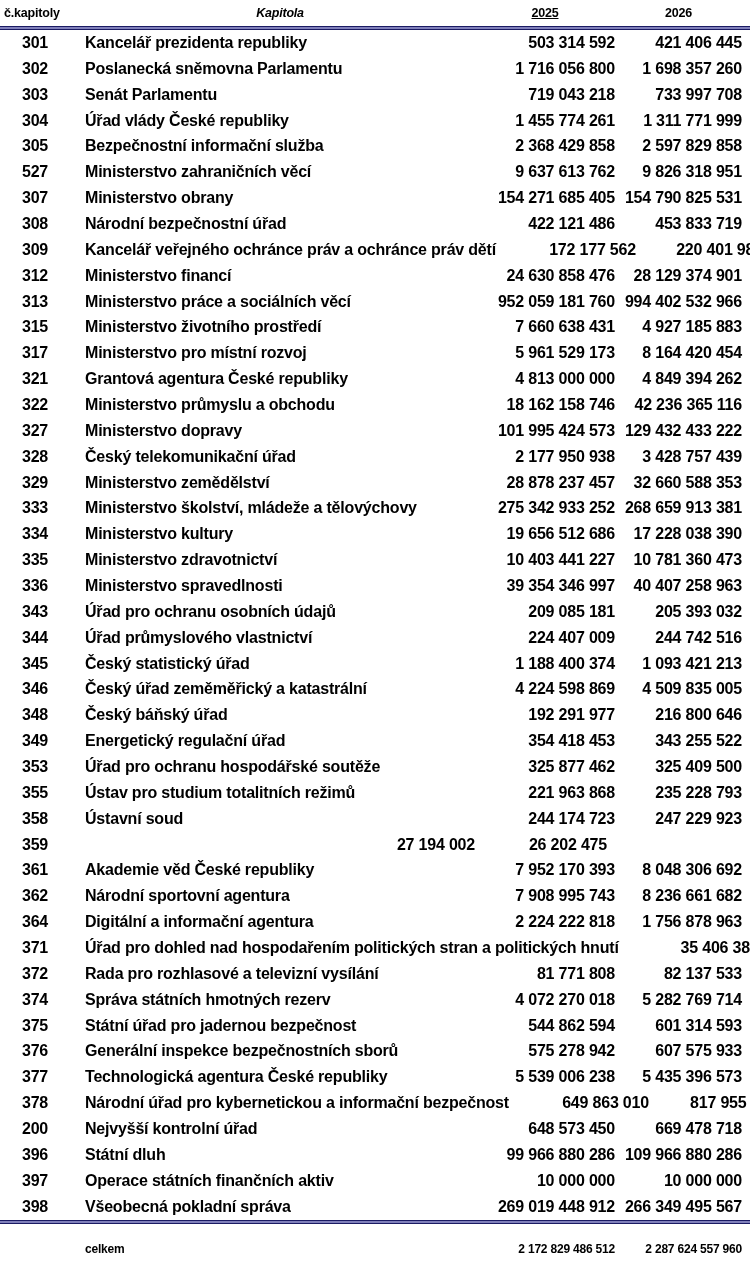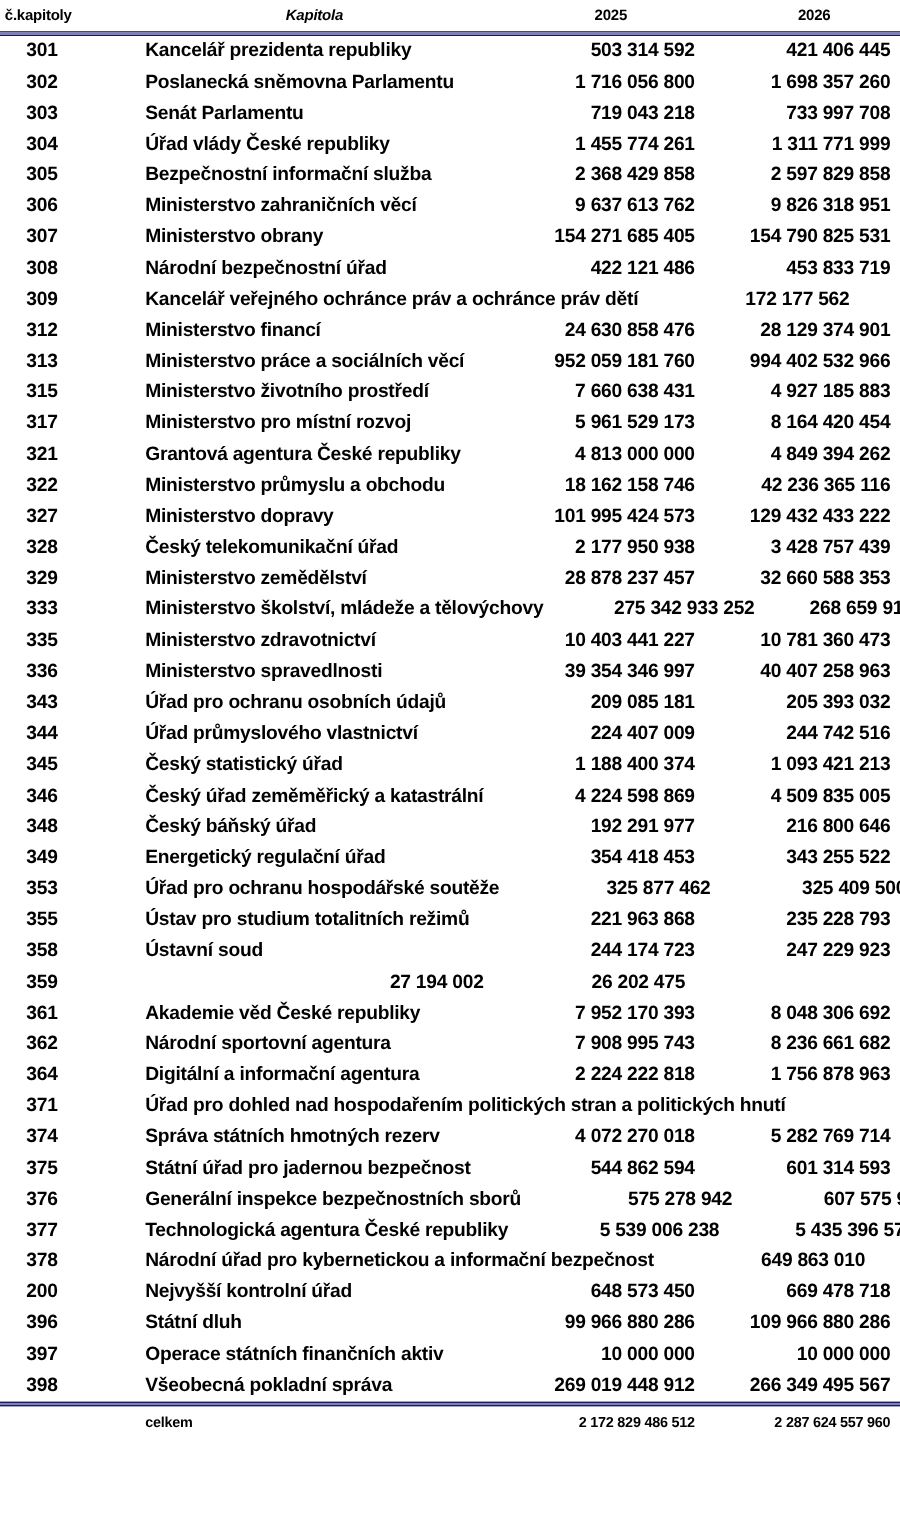--- a/index.html
+++ b/index.html
@@ -15,43 +15,42 @@
     font-weight: 700;
     color: #000000;
     letter-spacing: -0.2px;
   }
   .page { width: 750px; height: 1278px; position: relative; background: #fff; }
 
   .grid-row {
     display: grid;
     grid-template-columns: 70px 1fr 140px 135px;
     align-items: center;
-    gap: 36px;
   }
 
   .thead { height: 26px; font-size: 12.5px; }
   .tbody { display: block; }
   .row   { height: 25.87px; font-size: 16px; }
-  .tfoot { height: 26px; padding-top: 0; font-size: 12px; }
+  .tfoot { height: 26px; padding-top: 12px; font-size: 12px; }
 
   .rule {
     height: 4px;
     width: 750px;
     background: linear-gradient(to bottom,
       #1b1b63 0%, #1b1b63 25%,
       #8080ba 25%, #8080ba 75%,
       #1b1b63 75%, #1b1b63 100%);
   }
 
   .c { white-space: nowrap; overflow: visible; }
   .col-no   { text-align: center; }
   .col-name { padding-left: 15px; }
   .col-name.center-h { text-align: center; font-style: italic; }
   .col-y    { text-align: right; }
-  .col-y.center-h  { text-align: center; }
+  .col-y.center-h  { text-align: center; text-decoration: underline; }
   .col-y2   { text-align: right; padding-right: 8px; }
   .col-y2.center-h { text-align: center; }
   .th-left  { text-align: left; padding-left: 4px; }
 </style>
 </head>
 <body>
 
 <div class="page">
 
   <div class="grid-row thead">
@@ -93,21 +92,21 @@
   </div>
 
   <div class="grid-row row">
     <div class="c col-no">305</div>
     <div class="c col-name">Bezpečnostní informační služba</div>
     <div class="c col-y">2 368 429 858</div>
     <div class="c col-y2">2 597 829 858</div>
   </div>
 
   <div class="grid-row row">
-    <div class="c col-no">306</div>
+    <div class="c col-no">527</div>
     <div class="c col-name">Ministerstvo zahraničních věcí</div>
     <div class="c col-y">9 637 613 762</div>
     <div class="c col-y2">9 826 318 951</div>
   </div>
 
   <div class="grid-row row">
     <div class="c col-no">307</div>
     <div class="c col-name">Ministerstvo obrany</div>
     <div class="c col-y">154 271 685 405</div>
     <div class="c col-y2">154 790 825 531</div>
@@ -191,20 +190,26 @@
     <div class="c col-y2">32 660 588 353</div>
   </div>
 
   <div class="grid-row row">
     <div class="c col-no">333</div>
     <div class="c col-name">Ministerstvo školství, mládeže a tělovýchovy</div>
     <div class="c col-y">275 342 933 252</div>
     <div class="c col-y2">268 659 913 381</div>
   </div>
 
+  <div class="grid-row row">
+    <div class="c col-no">334</div>
+    <div class="c col-name">Ministerstvo kultury</div>
+    <div class="c col-y">19 656 512 686</div>
+    <div class="c col-y2">17 228 038 390</div>
+  </div>
 
   <div class="grid-row row">
     <div class="c col-no">335</div>
     <div class="c col-name">Ministerstvo zdravotnictví</div>
     <div class="c col-y">10 403 441 227</div>
     <div class="c col-y2">10 781 360 473</div>
   </div>
 
   <div class="grid-row row">
     <div class="c col-no">336</div>
@@ -303,20 +308,26 @@
     <div class="c col-y2">1 756 878 963</div>
   </div>
 
   <div class="grid-row row">
     <div class="c col-no">371</div>
     <div class="c col-name">Úřad pro dohled nad hospodařením politických stran a politických hnutí</div>
     <div class="c col-y">35 406 388</div>
     <div class="c col-y2">41 409 835</div>
   </div>
 
+  <div class="grid-row row">
+    <div class="c col-no">372</div>
+    <div class="c col-name">Rada pro rozhlasové a televizní vysílání</div>
+    <div class="c col-y">81 771 808</div>
+    <div class="c col-y2">82 137 533</div>
+  </div>
 
   <div class="grid-row row">
     <div class="c col-no">374</div>
     <div class="c col-name">Správa státních hmotných rezerv</div>
     <div class="c col-y">4 072 270 018</div>
     <div class="c col-y2">5 282 769 714</div>
   </div>
 
   <div class="grid-row row">
     <div class="c col-no">375</div>

